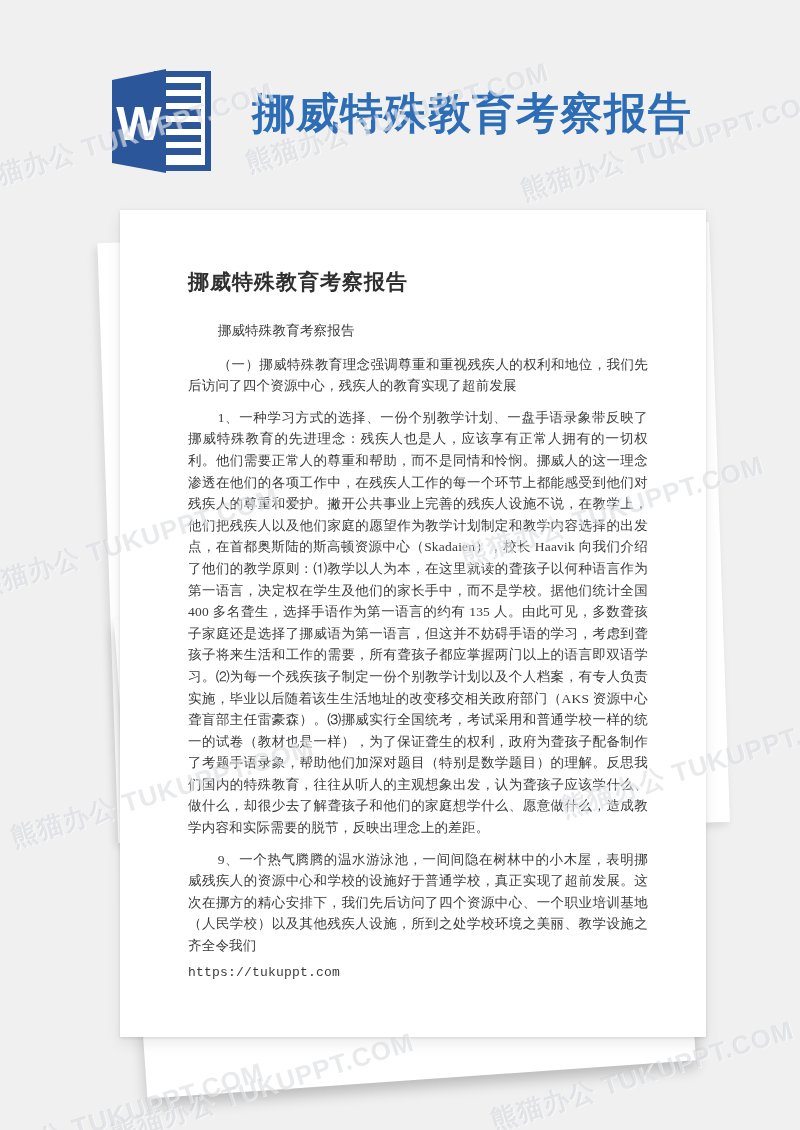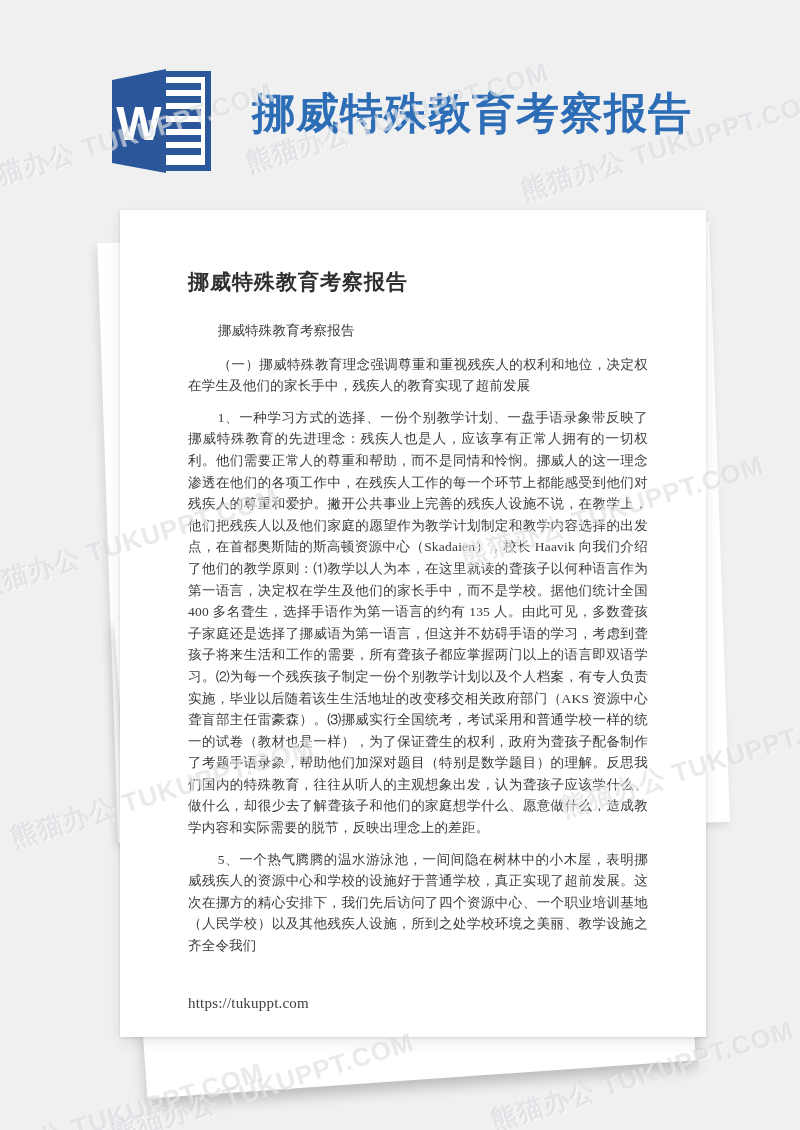--- a/index.html
+++ b/index.html
@@ -90,23 +90,23 @@
     color: #3b3b3b;
     text-align: justify;
     text-indent: 2.2em;
     letter-spacing: 0.2px;
   }
   .doc-body p.subtitle {
     margin-bottom: 12px;
   }
   .source-url {
     position: absolute;
-    left: 68px; top: 785px;
-    font-family: Liberation Serif, serif;
-    font-size: 15px;
+    left: 68px; top: 755px;
+    font-family: Liberation Mono, monospace;
+    font-size: 13px;
     color: #3c3c3c;
     letter-spacing: 0.2px;
   }
 
   
   .watermark-layer {
     position: absolute;
     left: 0; top: 0; width: 800px; height: 1130px;
     z-index: 6;
     pointer-events: none;
@@ -156,23 +156,23 @@
     <h1 class="page-title">挪威特殊教育考察报告</h1>
   </div>
 
   <div class="paper paper-back-left"></div>
   <div class="paper paper-back-bottom"></div>
 
   <div class="paper document-page">
     <h2 class="doc-heading">挪威特殊教育考察报告</h2>
     <div class="doc-body">
       <p class="subtitle">挪威特殊教育考察报告</p>
-      <p>（一）挪威特殊教育理念强调尊重和重视残疾人的权利和地位，决定权在学生及他们的家长手中，残疾人的教育实现了超前发展</p>
+      <p>（一）挪威特殊教育理念强调尊重和重视残疾人的权利和地位，我们先后访问了四个资源中心，残疾人的教育实现了超前发展</p>
       <p>1、一种学习方式的选择、一份个别教学计划、一盘手语录象带反映了挪威特殊教育的先进理念：残疾人也是人，应该享有正常人拥有的一切权利。他们需要正常人的尊重和帮助，而不是同情和怜悯。挪威人的这一理念渗透在他们的各项工作中，在残疾人工作的每一个环节上都能感受到他们对残疾人的尊重和爱护。撇开公共事业上完善的残疾人设施不说，在教学上，他们把残疾人以及他们家庭的愿望作为教学计划制定和教学内容选择的出发点，在首都奥斯陆的斯高顿资源中心（Skadaien），校长 Haavik 向我们介绍了他们的教学原则：⑴教学以人为本，在这里就读的聋孩子以何种语言作为第一语言，决定权在学生及他们的家长手中，而不是学校。据他们统计全国 400 多名聋生，选择手语作为第一语言的约有 135 人。由此可见，多数聋孩子家庭还是选择了挪威语为第一语言，但这并不妨碍手语的学习，考虑到聋孩子将来生活和工作的需要，所有聋孩子都应掌握两门以上的语言即双语学习。⑵为每一个残疾孩子制定一份个别教学计划以及个人档案，有专人负责实施，毕业以后随着该生生活地址的改变移交相关政府部门（AKS 资源中心聋盲部主任雷豪森）。⑶挪威实行全国统考，考试采用和普通学校一样的统一的试卷（教材也是一样），为了保证聋生的权利，政府为聋孩子配备制作了考题手语录象，帮助他们加深对题目（特别是数学题目）的理解。反思我们国内的特殊教育，往往从听人的主观想象出发，认为聋孩子应该学什么、做什么，却很少去了解聋孩子和他们的家庭想学什么、愿意做什么，造成教学内容和实际需要的脱节，反映出理念上的差距。</p>
-      <p>5、一个热气腾腾的温水游泳池，一间间隐在树林中的小木屋，表明挪威残疾人的资源中心和学校的设施好于普通学校，真正实现了超前发展。这次在挪方的精心安排下，我们先后访问了四个资源中心、一个职业培训基地（人民学校）以及其他残疾人设施，所到之处学校环境之美丽、教学设施之齐全令我们</p>
+      <p>9、一个热气腾腾的温水游泳池，一间间隐在树林中的小木屋，表明挪威残疾人的资源中心和学校的设施好于普通学校，真正实现了超前发展。这次在挪方的精心安排下，我们先后访问了四个资源中心、一个职业培训基地（人民学校）以及其他残疾人设施，所到之处学校环境之美丽、教学设施之齐全令我们</p>
     </div>
     <div class="source-url">https://tukuppt.com</div>
   </div>
 
   <div class="watermark-layer">
     <span class="watermark wm1">熊猫办公 TUKUPPT.COM</span>
     <span class="watermark wm2">熊猫办公 TUKUPPT.COM</span>
     <span class="watermark wm3">熊猫办公 TUKUPPT.COM</span>
     <span class="watermark wm4">熊猫办公 TUKUPPT.COM</span>
     <span class="watermark wm5">熊猫办公 TUKUPPT.COM</span>

